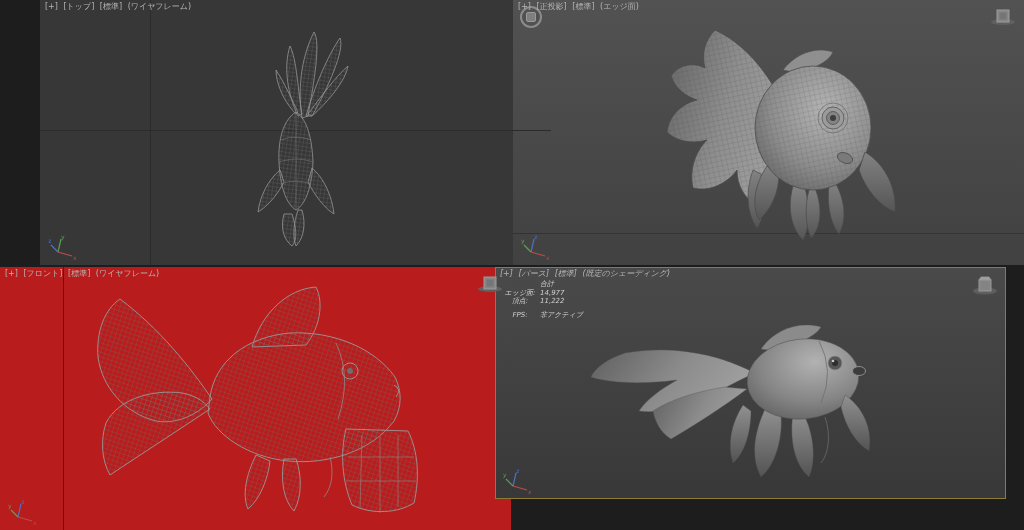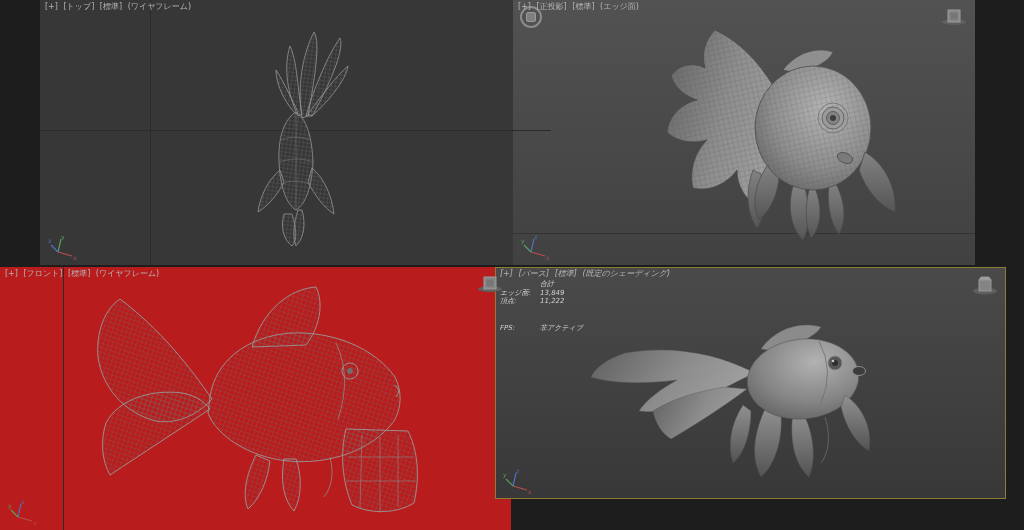--- a/index.html
+++ b/index.html
@@ -1,37 +1,37 @@
 <!DOCTYPE html>
 <html><head>
 <meta charset="utf-8">
 <style>
   html,body{margin:0;padding:0;background:#1d1d1d;}
   #app{position:relative;width:1024px;height:530px;background:#1d1d1d;overflow:hidden;
        font-family:"DejaVu Sans","Liberation Sans",sans-serif;}
   .viewport{position:absolute;overflow:hidden;}
   #vp-tl{left:0;top:0;width:511px;height:265px;background:#373737;margin-left:40px;}
-  #vp-tr{left:513px;top:0;width:462px;height:265px;background:linear-gradient(#525252,#414141);}
+  #vp-tr{left:513px;top:0;width:511px;height:265px;background:linear-gradient(#525252,#414141);}
   #vp-bl{left:0;top:267px;width:511px;height:263px;background:#b91c1c;}
   #vp-br{left:495px;top:267px;width:511px;height:232px;background:linear-gradient(#4a4a4a,#383838);
          box-shadow:inset 0 0 0 1px #8d7c34;font-style:italic;}
   .vp-label{position:absolute;top:2px;left:5px;font-size:8px;line-height:9px;color:#b5b5b5;
             white-space:nowrap;z-index:5;}
   .vp-label span{margin-right:3px;cursor:pointer;}
   .gridline{position:absolute;background:#2b2b2b;z-index:1;}
   .glv{width:1px;top:0;bottom:0;}
   .glh{height:1px;left:0;right:0;}
   .fish-svg{position:absolute;left:0;top:0;z-index:2;}
   .viewcube{position:absolute;top:5px;right:8px;z-index:5;cursor:pointer;}
   .tripod{position:absolute;left:8px;bottom:4px;z-index:5;}
   .stats{position:absolute;top:13px;left:5px;z-index:6;font-size:7px;line-height:8.5px;
          color:#d2d2d2;}
-  .srow{display:flex;}
+  .srow{display:flex;text-align:center;}
   .sl{width:40px;}
-  .fps{margin-top:18px;}
+  .fps{margin-top:5px;}
   svg text.axl{font-family:"DejaVu Sans Mono",monospace;font-size:6px;}
 </style>
 </head>
 <body>
 
 <div id="app">
 
   <div class="viewport" id="vp-tl">
     <div class="gridline glv" style="left:110px;"></div>
     <div class="gridline glh" style="top:130px;"></div>
@@ -214,21 +214,21 @@
       <span>(既定のシェーディング)</span>
     </div>
 
     <div class="stats">
       <div class="srow">
         <span class="sl"></span>
           <span class="sv">合計</span>
       </div>
       <div class="srow">
         <span class="sl">エッジ面:</span>
-        <span class="sv">13,849</span>
+        <span class="sv">14,977</span>
       </div>
       <div class="srow">
         <span class="sl">頂点:</span>
         <span class="sv">11,222</span>
       </div>
       <div class="srow fps">
         <span class="sl">FPS:</span>
         <span class="sv">非アクティブ</span>
       </div>
     </div>

